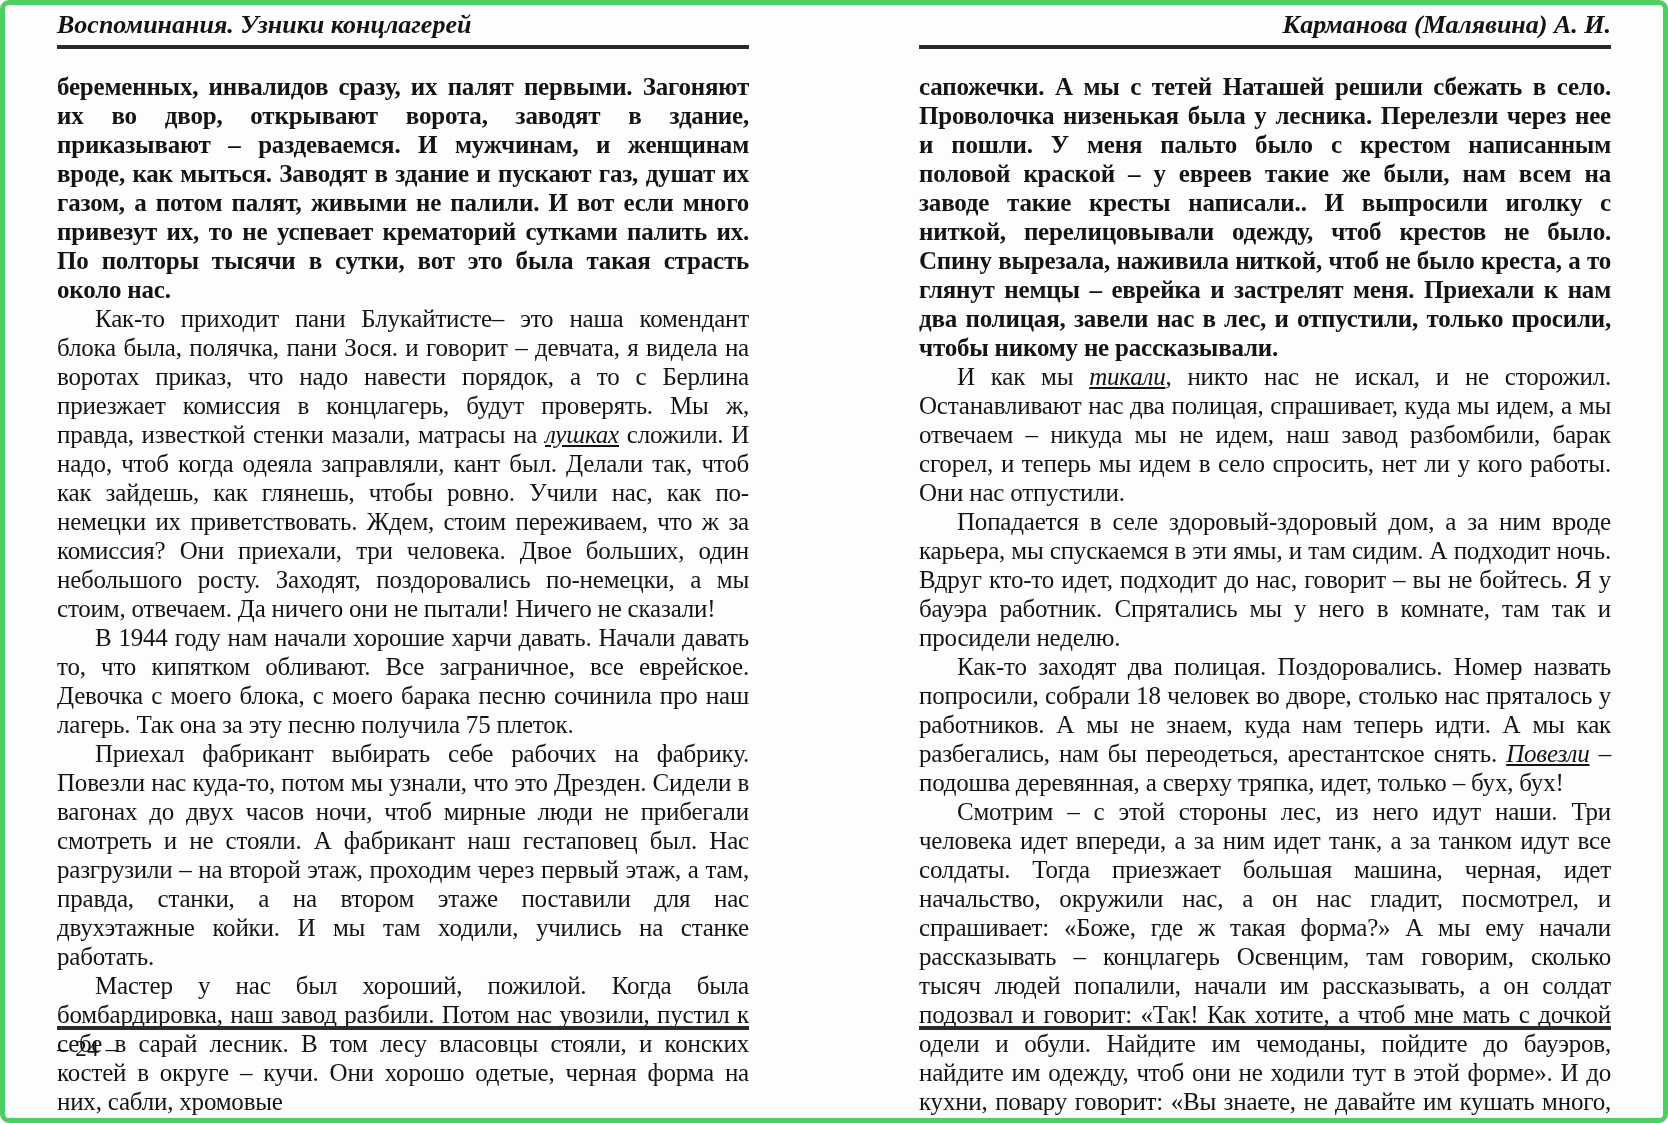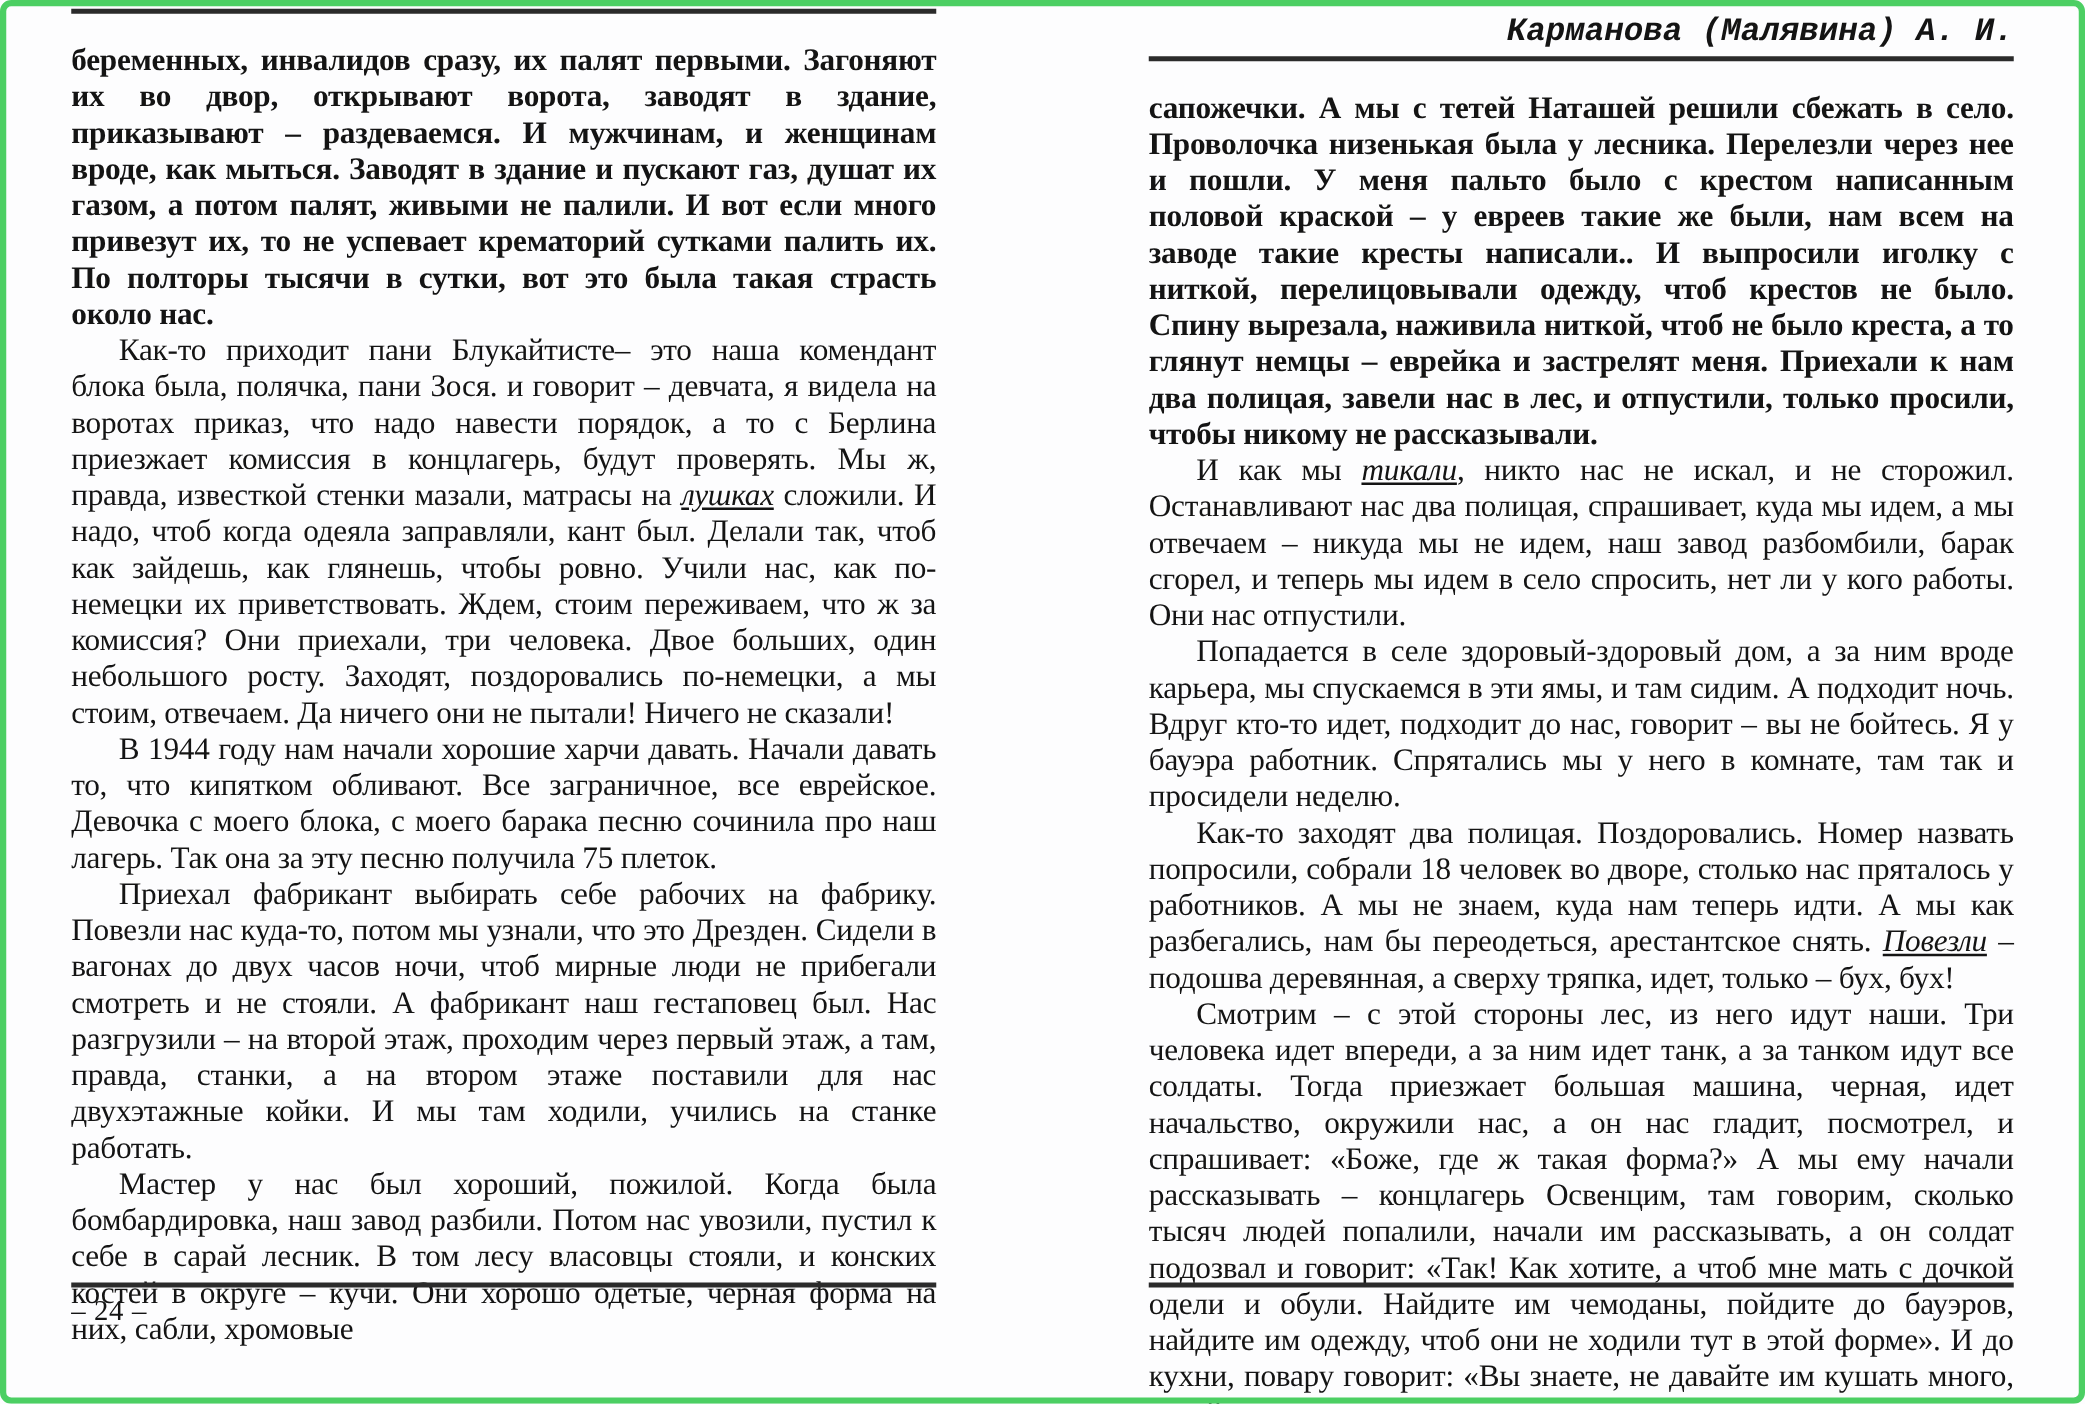--- a/index.html
+++ b/index.html
@@ -25,21 +25,21 @@
   .page-left  { left: 57px; }
   .page-right { left: 919px; }
   .running-head {
     font-style: italic;
     font-weight: bold;
     font-size: 26px;
     line-height: 26px;
     padding-top: 12px;
     white-space: nowrap;
   }
-  .running-head.align-right { text-align: right; font-family: Liberation Mono, monospace; }
+  .running-head.align-right { text-align: right; }
   .head-rule {
     height: 4px;
     background: #2b2b2b;
     margin-top: 7px;
   }
   .body-text {
     margin-top: 23px;
     font-size: 25px;
     line-height: 29px;
     text-align: justify;
@@ -59,20 +59,21 @@
     letter-spacing: 0.5px;
   }
 </style>
 </head>
 <body>
 
 <div class="scan-frame"></div>
 
 <section class="page page-left">
   <header>
+    <div class="running-head">Воспоминания. Узники концлагерей</div>
     <div class="head-rule"></div>
   </header>
   <div class="body-text">
     <p class="cont"><span>беременных, инвалидов сразу, их палят первыми. Загоняют их во двор, открывают ворота, заводят в здание, приказывают – раздеваемся. И мужчинам, и женщинам вроде, как мыться. Заводят в здание и пускают газ, душат их газом, а потом палят, живыми не палили. И вот если много привезут их, то не успевает крематорий сутками палить их. По полторы тысячи в сутки, вот это была такая страсть около нас.</span><em class="inline-italic"></em><span></span></p>
     <p><span>Как-то приходит пани Блукайтисте– это наша комендант блока была, полячка, пани Зося. и говорит – девчата, я видела на воротах приказ, что надо навести порядок, а то с Берлина приезжает комиссия в концлагерь, будут проверять. Мы ж, правда, известкой стенки мазали, матрасы на </span><em class="inline-italic">лушках</em><span> сложили. И надо, чтоб когда одеяла заправляли, кант был. Делали так, чтоб как зайдешь, как глянешь, чтобы ровно. Учили нас, как по-немецки их приветствовать. Ждем, стоим переживаем, что ж за комиссия? Они приехали, три человека. Двое больших, один небольшого росту. Заходят, поздоровались по-немецки, а мы стоим, отвечаем. Да ничего они не пытали! Ничего не сказали!</span></p>
     <p><span>В 1944 году нам начали хорошие харчи давать. Начали давать то, что кипятком обливают. Все заграничное, все еврейское. Девочка с моего блока, с моего барака песню сочинила про наш лагерь. Так она за эту песню получила 75 плеток.</span><em class="inline-italic"></em><span></span></p>
     <p><span>Приехал фабрикант выбирать себе рабочих на фабрику. Повезли нас куда-то, потом мы узнали, что это Дрезден. Сидели в вагонах до двух часов ночи, чтоб мирные люди не прибегали смотреть и не стояли. А фабрикант наш гестаповец был. Нас разгрузили – на второй этаж, проходим через первый этаж, а там, правда, станки, а на втором этаже поставили для нас двухэтажные койки. И мы там ходили, учились на станке работать.</span><em class="inline-italic"></em><span></span></p>
     <p><span>Мастер у нас был хороший, пожилой. Когда была бомбардировка, наш завод разбили. Потом нас увозили, пустил к себе в сарай лесник. В том лесу власовцы стояли, и конских костей в округе – кучи. Они хорошо одетые, черная форма на них, сабли, хромовые</span><em class="inline-italic"></em><span></span></p>
   </div>
   <footer class="page-footer">

